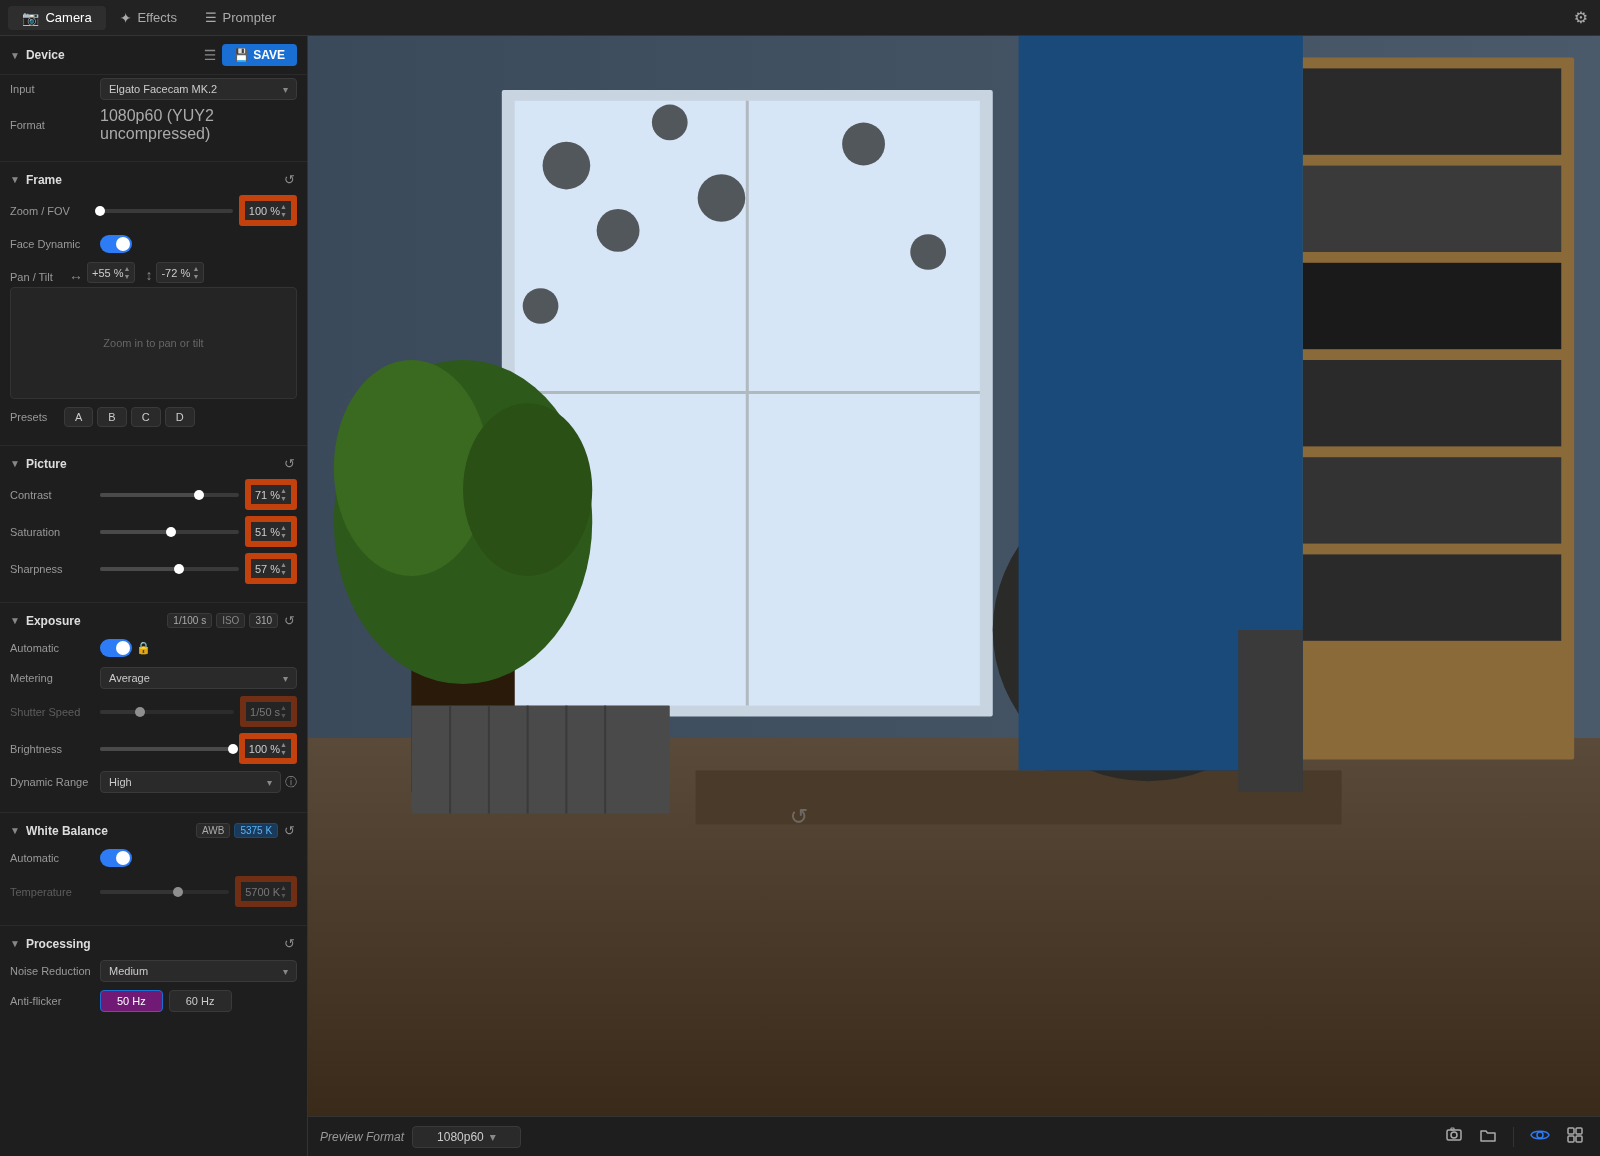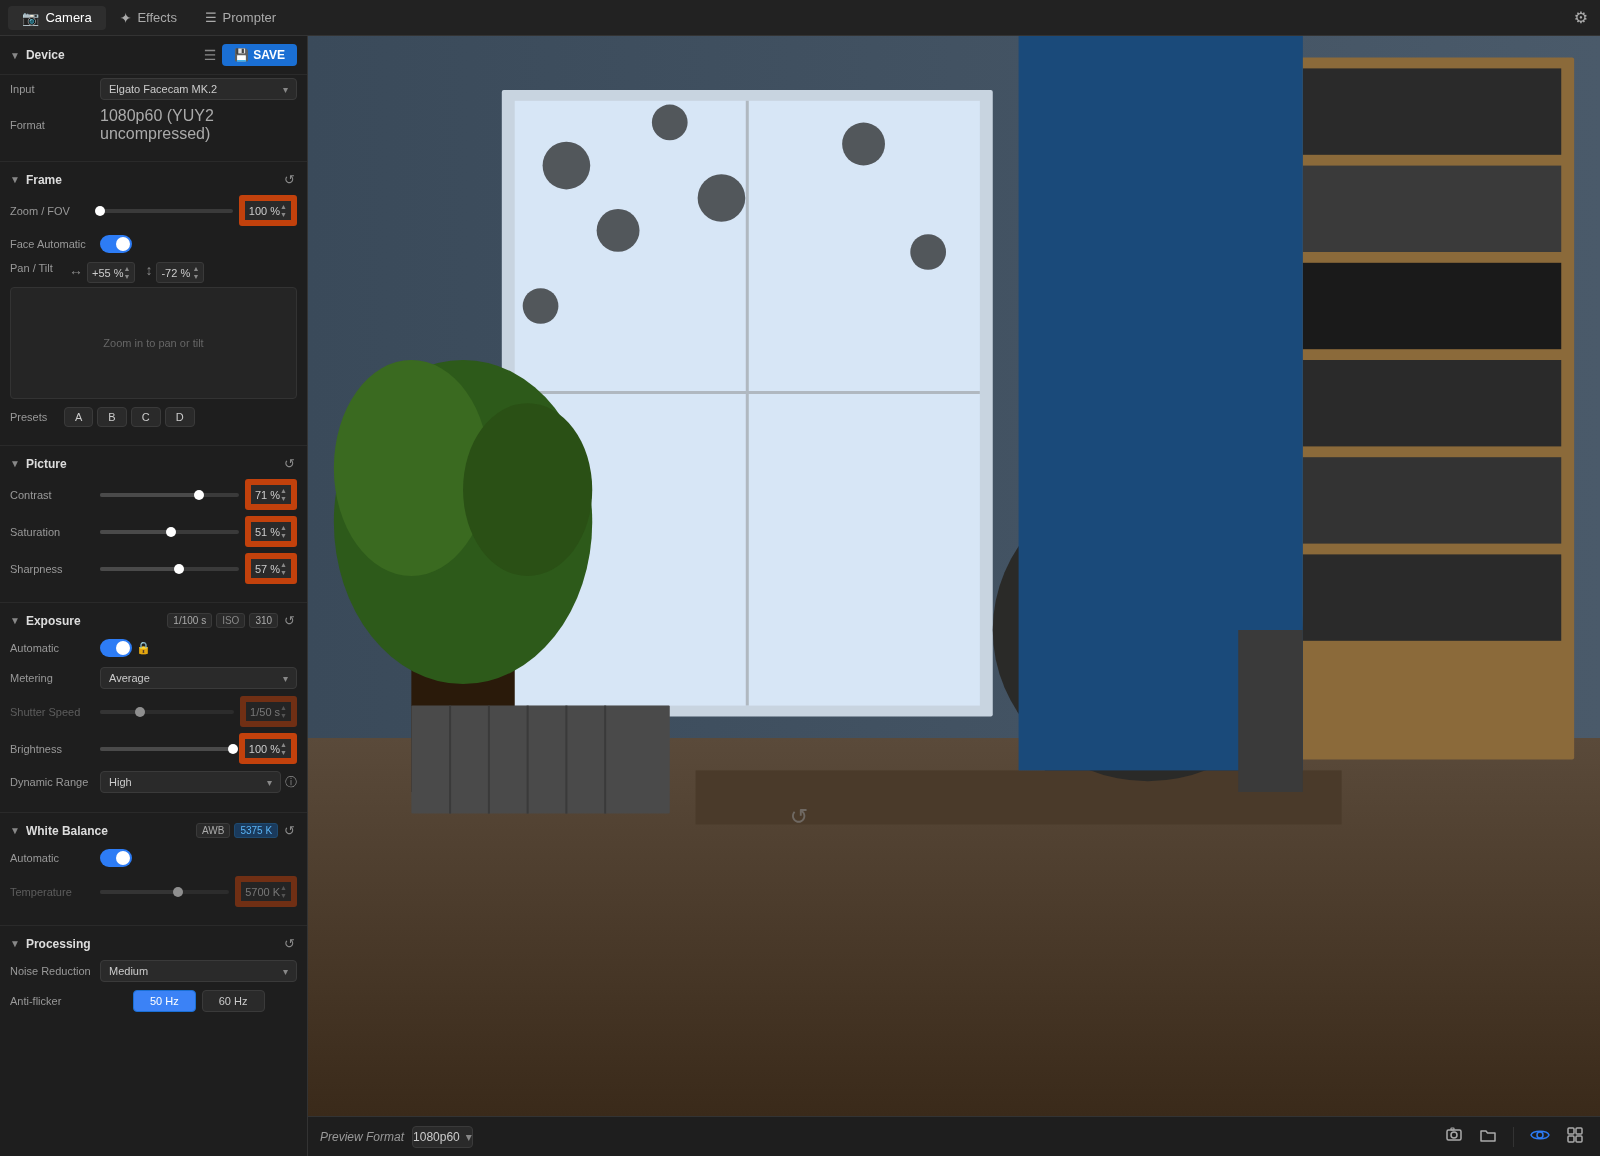--- a/index.html
+++ b/index.html
@@ -348,24 +348,23 @@
     .flicker-btn {
       background: #2a2a2a;
       border: 1px solid #3a3a3a;
       border-radius: 4px;
       color: #ccc;
       font-size: 11px;
       padding: 4px 16px;
       cursor: pointer;
     }
     .flicker-btn.active {
-      background: #3b82f6;
+      background: #701a75;
       border-color: #1a6fd4;
       color: #fff;
-      margin-left: 33px;
     }
 
     
     .video-area {
       flex: 1;
       background: #111;
       position: relative;
       display: flex;
       flex-direction: column;
     }
@@ -387,21 +386,21 @@
     }
     .preview-format-label {
       color: #999;
       font-size: 12px;
       font-style: italic;
     }
     .preview-format-dropdown {
       background: #2a2a2a;
       border: 1px solid #3a3a3a;
       border-radius: 4px;
-      padding: 3px 0;
+      padding: 3px 24px;
       color: #ccc;
       font-size: 12px;
       display: flex;
       align-items: center;
       gap: 6px;
       cursor: pointer;
     }
     .bottom-bar-right {
       margin-left: auto;
       display: flex;
@@ -417,21 +416,21 @@
       padding: 4px;
       border-radius: 4px;
     }
     .bottom-icon-btn.active {
       color: #2d7cf5;
     }
 
     
     .pan-tilt-row {
       display: flex;
-      align-items: flex-start;
+      align-items: flex-end;
       gap: 4px;
       margin-bottom: 4px;
     }
     .pan-tilt-label {
       color: #999;
       font-size: 11px;
       width: 55px;
     }
     .pan-icon {
       color: #888;
@@ -536,21 +535,21 @@
         <div class="slider-value-box" style="margin-left:6px;">
           <span>100 %</span>
           <div class="spin-arrows">
             <span class="spin-arrow">▲</span>
             <span class="spin-arrow">▼</span>
           </div>
         </div>
       </div>
 
       <div class="form-row">
-        <span class="form-label">Face Automatic</span>
+        <span class="form-label">Face Dynamic</span>
         <div class="toggle on">
           <div class="toggle-knob"></div>
         </div>
       </div>
 
       <div class="pan-tilt-row">
         <span class="pan-tilt-label">Pan / Tilt</span>
         <span class="pan-icon">↔</span>
         <div class="value-box-small">
           <span>+55 %</span>

